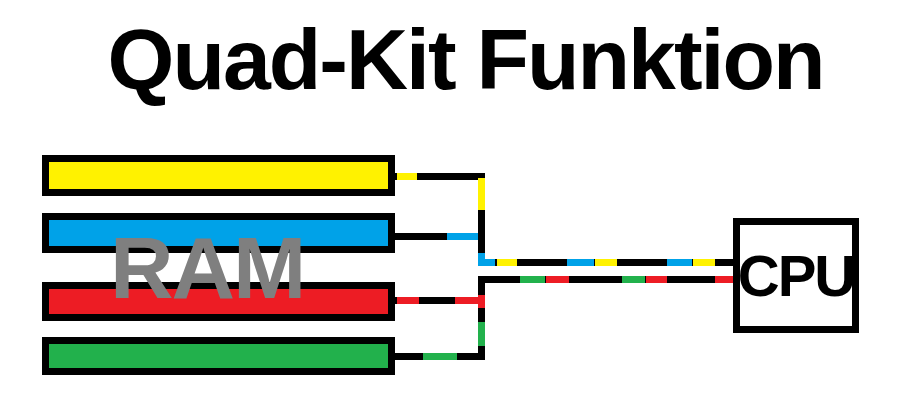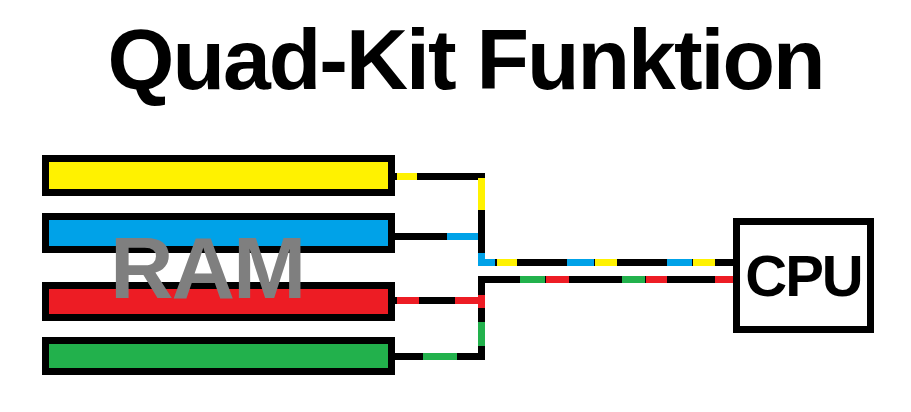--- a/index.html
+++ b/index.html
@@ -40,21 +40,21 @@
   .wire{position:absolute;background:var(--c-black,#000);z-index:3;}
   .wire .dash{position:absolute;display:block;}
   .wire.h .dash{top:0;bottom:0;}
   .wire.v .dash{left:0;right:0;}
   .c-yellow{background:var(--c-yellow);}
   .c-blue{background:var(--c-blue);}
   .c-red{background:var(--c-red);}
   .c-green{background:var(--c-green);}
   
   #cpu-box{
-    position:absolute;left:733px;top:218px;width:141px;height:115px;
+    position:absolute;left:733px;top:218px;width:126px;height:115px;
     border:7px solid var(--c-black,#000);
     box-sizing:border-box;background:#fff;
     display:flex;align-items:center;justify-content:center;
     z-index:5;
   }
   #cpu-label{
     font-size:58px;font-weight:bold;letter-spacing:-2px;
     color:var(--c-black,#000);line-height:1;
   }
 </style>

